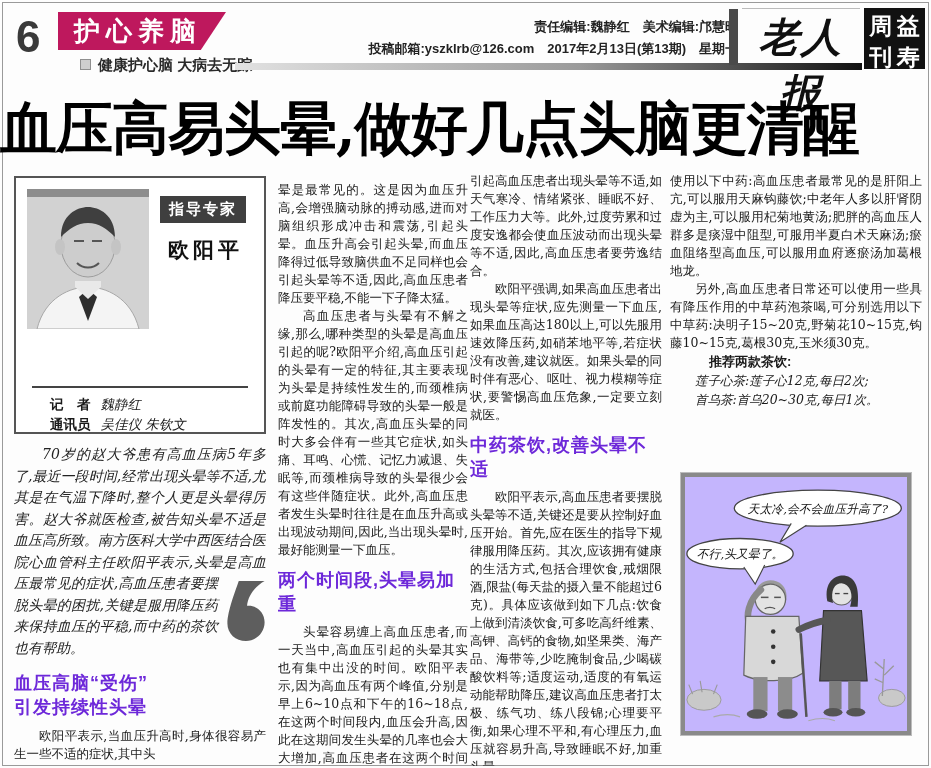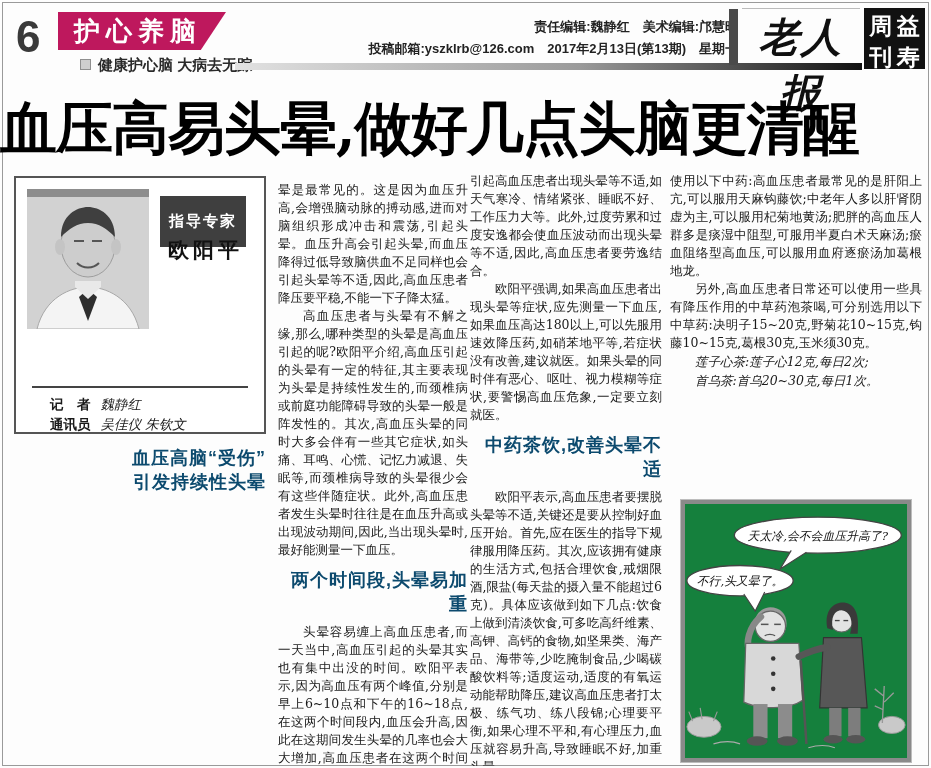--- a/index.html
+++ b/index.html
@@ -38,51 +38,51 @@
     color:#000000; letter-spacing:-1px; white-space:nowrap; }
 
   
   .col { position:absolute; top:172px; height:594px; overflow:hidden; }
   .col1 { left:14px;  width:252px; top:176px; height:590px; }
   .col2 { left:278px; width:190px;margin-top:9px; }
   .col3 { left:470px; width:192px; }
   .col4 { left:670px; width:252px; }
 
   p.bodytext { margin:0; font-size:12.5px; line-height:18px; text-align:justify; text-indent:2em; color:#191919; }
-  .sec-heading { margin:9px 0 7px; font:bold 18px "Liberation Sans",sans-serif; text-align:right;
-    color:#0c4a6e; letter-spacing:1px; }
+  .sec-heading { margin:9px 0 7px; font:bold 18px "Liberation Sans",sans-serif; text-align:left;
+    color:#6d28d9; letter-spacing:1px; }
   .sec-heading.two-line { line-height:24px; margin:12px 0 8px; }
 
   
   .expert-box { position:relative; width:252px; height:258px; border:2px solid #555; background:#fff; }
   .photo { position:absolute; left:11px; top:11px; width:122px; height:140px; }
   .badge { position:absolute; left:144px; top:18px; background:#3f3f3f; color:#fff;
-    font:bold 15px "Liberation Sans",sans-serif; padding:16px 9px; letter-spacing:2px; }
+    font:bold 15px "Liberation Sans",sans-serif; padding:4px 9px; letter-spacing:2px; }
   .expert-name { position:absolute; left:152px; top:58px; font:bold 21px "Liberation Sans",sans-serif;
     letter-spacing:4px; color:#111; }
   .affil { position:absolute; left:12px; top:157px; width:228px; font-size:13.5px; line-height:21px;
     text-align:justify; text-indent:2em; color:#191919; }
   .ebox-divider { position:absolute; left:16px; right:16px; top:208px; border-top:2px solid #444; }
   .bylines { position:absolute; left:34px; top:216px; font-size:13.5px; line-height:20px; }
   .byline-label { font:bold 13.5px "Liberation Sans",sans-serif; margin-right:10px; }
   .byline-name { font-style:italic; }
 
   
   .intro-wrap { margin-top:10px; }
   .qspacer { float:right; width:0; height:132px; }
   .bigquote { float:right; clear:right; width:40px; height:62px; margin:4px 0 0 8px; }
   .intro { font-size:14px; line-height:21.5px; font-style:italic; text-align:justify; text-indent:2em; color:#222; margin:0; }
 
   
   .tea-title { margin:0; font:bold 13px "Liberation Sans",sans-serif; text-indent:3em; line-height:19px; }
   .tea-line { margin:0; font-size:12.5px; font-style:italic; line-height:19px; text-indent:2em; text-align:justify; }
 
   
-  .cartoon-box { position:absolute; left:681px; top:500px; width:230px; height:262px;
-    background:#15803d; border:4px solid #8a8a8a; outline:1px solid #bdbdbd; }
+  .cartoon-box { position:absolute; left:681px; top:473px; width:230px; height:262px;
+    background:#c4b5fd; border:4px solid #8a8a8a; outline:1px solid #bdbdbd; }
   .cartoon-box svg { display:block; width:100%; height:100%; }
   .bubble-text { font-family:"DejaVu Serif",serif; font-style:italic; fill:#111; }
 </style>
 </head>
 <body>
 
 <div>
   <div class="page-frame"></div>
 
   <div class="page-num">6</div>
@@ -124,25 +124,35 @@
       </svg>
       <div class="badge">指导专家</div>
       <div class="expert-name">欧阳平</div>
       <div class="ebox-divider"></div>
       <div class="bylines">
         <div><span class="byline-label">记　者</span><span class="byline-name">魏静红</span></div>
         <div><span class="byline-label">通讯员</span><span class="byline-name">吴佳仪 朱钦文</span></div>
       </div>
     </div>
 
+    <div class="intro-wrap">
+      <span class="qspacer"></span>
+      <span class="bigquote">
+        <svg viewBox="0 0 38 60" width="40" height="62">
+            <path d="M37 1 L12 1 C9 10 1 30 1 42 C1 52 9 59 19 59 C29 59 37 51 37 41 C37 31 29 24 20 25 C21 15 28 6 37 1 Z" fill="#5e5e5e"></path>
+          </svg>
+      </span>
+      <p class="intro">70岁的赵大爷患有高血压病5年多了,最近一段时间,经常出现头晕等不适,尤其是在气温下降时,整个人更是头晕得厉害。赵大爷就医检查,被告知头晕不适是血压高所致。南方医科大学中西医结合医院心血管科主任欧阳平表示,头晕是高血压最常见的症状,高血压患者要摆脱头晕的困扰,关键是服用降压药来保持血压的平稳,而中药的茶饮也有帮助。</p>
+    </div>
 
     <h3 class="sec-heading two-line">
       <span>血压高脑“受伤”</span><br>
       <span>引发持续性头晕</span>
     </h3>
+    <p class="bodytext">欧阳平表示,当血压升高时,身体很容易产生一些不适的症状,其中头</p>
   </div>
 
   <div class="col col2">
     <p class="bodytext" style="text-indent:0">晕是最常见的。这是因为血压升高,会增强脑动脉的搏动感,进而对脑组织形成冲击和震荡,引起头晕。血压升高会引起头晕,而血压降得过低导致脑供血不足同样也会引起头晕等不适,因此,高血压患者降压要平稳,不能一下子降太猛。</p>
     <p class="bodytext">高血压患者与头晕有不解之缘,那么,哪种类型的头晕是高血压引起的呢?欧阳平介绍,高血压引起的头晕有一定的特征,其主要表现为头晕是持续性发生的,而颈椎病或前庭功能障碍导致的头晕一般是阵发性的。其次,高血压头晕的同时大多会伴有一些其它症状,如头痛、耳鸣、心慌、记忆力减退、失眠等,而颈椎病导致的头晕很少会有这些伴随症状。此外,高血压患者发生头晕时往往是在血压升高或出现波动期间,因此,当出现头晕时,最好能测量一下血压。</p>
     <h3 class="sec-heading">两个时间段,头晕易加重</h3>
     <p class="bodytext">头晕容易缠上高血压患者,而一天当中,高血压引起的头晕其实也有集中出没的时间。欧阳平表示,因为高血压有两个峰值,分别是早上6~10点和下午的16~18点,在这两个时间段内,血压会升高,因此在这期间发生头晕的几率也会大大增加,高血压患者在这两个时间段内要特别注意。</p>
 
   </div>
 
@@ -150,20 +160,21 @@
     <p class="bodytext" style="text-indent:0">引起高血压患者出现头晕等不适,如天气寒冷、情绪紧张、睡眠不好、工作压力大等。此外,过度劳累和过度安逸都会使血压波动而出现头晕等不适,因此,高血压患者要劳逸结合。</p>
     <p class="bodytext">欧阳平强调,如果高血压患者出现头晕等症状,应先测量一下血压,如果血压高达180以上,可以先服用速效降压药,如硝苯地平等,若症状没有改善,建议就医。如果头晕的同时伴有恶心、呕吐、视力模糊等症状,要警惕高血压危象,一定要立刻就医。</p>
     <h3 class="sec-heading">中药茶饮,改善头晕不适</h3>
     <p class="bodytext">欧阳平表示,高血压患者要摆脱头晕等不适,关键还是要从控制好血压开始。首先,应在医生的指导下规律服用降压药。其次,应该拥有健康的生活方式,包括合理饮食,戒烟限酒,限盐(每天盐的摄入量不能超过6克)。具体应该做到如下几点:饮食上做到清淡饮食,可多吃高纤维素、高钾、高钙的食物,如坚果类、海产品、海带等,少吃腌制食品,少喝碳酸饮料等;适度运动,适度的有氧运动能帮助降压,建议高血压患者打太极、练气功、练八段锦;心理要平衡,如果心理不平和,有心理压力,血压就容易升高,导致睡眠不好,加重头晕。</p>
 
   </div>
 
   <div class="col col4">
     <p class="bodytext" style="text-indent:0">使用以下中药:高血压患者最常见的是肝阳上亢,可以服用天麻钩藤饮;中老年人多以肝肾阴虚为主,可以服用杞菊地黄汤;肥胖的高血压人群多是痰湿中阻型,可服用半夏白术天麻汤;瘀血阻络型高血压,可以服用血府逐瘀汤加葛根地龙。</p>
     <p class="bodytext">另外,高血压患者日常还可以使用一些具有降压作用的中草药泡茶喝,可分别选用以下中草药:决明子15~20克,野菊花10~15克,钩藤10~15克,葛根30克,玉米须30克。</p>
+    <p class="tea-title">推荐两款茶饮:</p>
     <p class="tea-line">莲子心茶:莲子心12克,每日2次;</p>
     <p class="tea-line">首乌茶:首乌20~30克,每日1次。</p>
   </div>
 
   <div class="cartoon-box">
     <svg viewBox="0 0 234 254">
 
       <g>
         <ellipse cx="140" cy="26" rx="88" ry="19" fill="#fff" stroke="#444" stroke-width="1.4"></ellipse>
         <path d="M112 42 L100 62 L128 44" fill="#fff" stroke="#444" stroke-width="1.2"></path>

